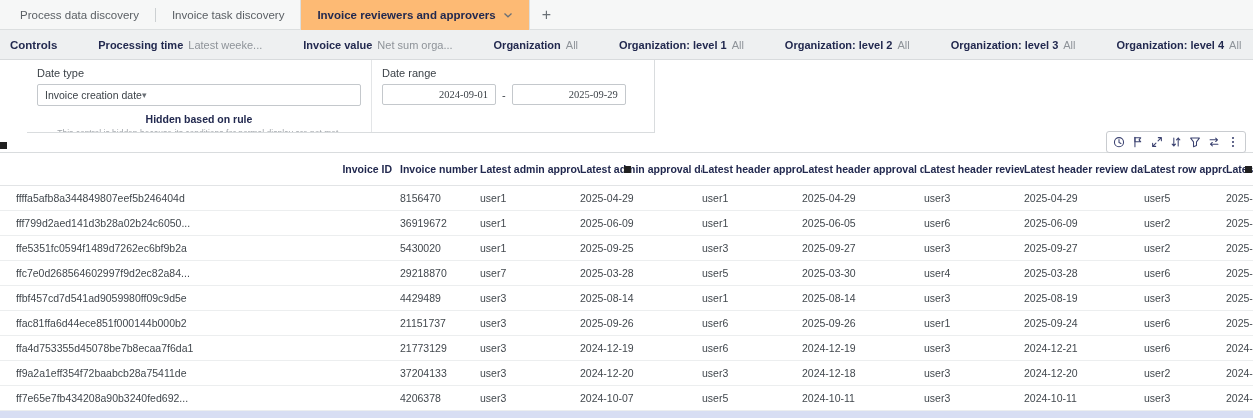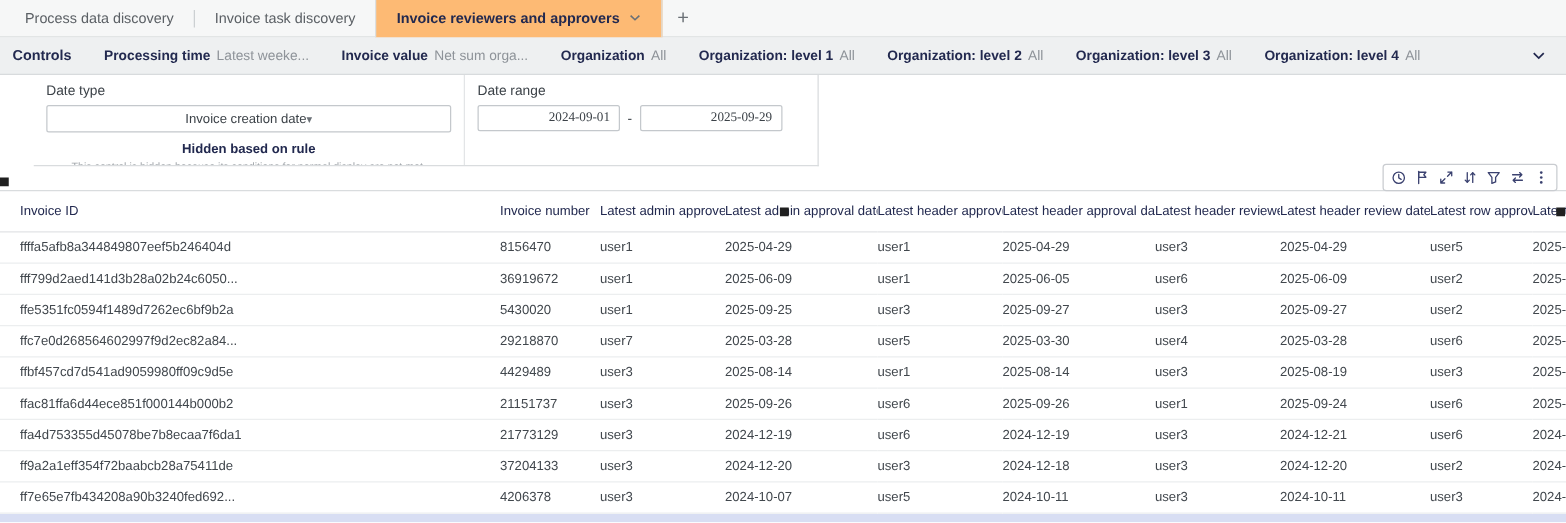--- a/index.html
+++ b/index.html
@@ -25,39 +25,39 @@
   .tab-sep{width:1px;height:14px;background:#ccd0d2;}
   .tab-add{
     height:30px;display:flex;align-items:center;padding:0 12px;
     font-size:16px;color:#6a7076;cursor:pointer;
   }
   .chev{display:inline-block;}
   
   .controlsbar{
     position:absolute;top:30px;left:0;width:1253px;height:30px;
     background:#eef0f1;border-bottom:1px solid #d8dbdd;
-    display:flex;align-items:center;gap:26px;padding:0 10px;white-space:nowrap;
+    display:flex;align-items:center;gap:41px;padding:0 10px;white-space:nowrap;
   }
   .c-title{font-size:11.5px;font-weight:600;color:#22294f;}
   .chip{display:flex;align-items:center;gap:5px;cursor:pointer;}
   .chip .n{font-size:11px;font-weight:bold;color:#22294f;}
   .chip .v{font-size:11px;color:#8e9399;}
   .c-chevron{margin-left:auto;padding-right:6px;display:flex;align-items:center;cursor:pointer;}
   
   .filterpanel{
     position:absolute;top:60px;left:0;width:628px;height:73px;background:#fff;
     border-right:1px solid #d9dcde;border-bottom:1px solid #d9dcde;
     display:flex;overflow:hidden;margin-left:27px;
   }
   .fp-left{width:345px;border-right:1px solid #e3e5e7;padding:7px 10px 0 10px;}
   .fp-right{flex:1;padding:7px 10px 0 10px;}
   .fp-label{font-size:11px;color:#3c4248;}
   .fp-select{
     margin-top:5px;height:22px;border:1px solid #c4c8cc;border-radius:2px;background:#fff;
-    display:flex;align-items:center;justify-content:center;
+    display:flex;align-items:center;justify-content:flex-start;
     padding:0 7px;font-size:10.5px;color:#3c4248;cursor:pointer;
   }
   .fp-select .caret{font-size:9px;color:#6a7076;}
   .fp-hidden-title{margin-top:7px;text-align:center;font-size:10.5px;font-weight:bold;color:#22294f;}
   .fp-hidden-text{margin-top:3px;text-align:center;font-size:8.5px;color:#a0a5aa;white-space:nowrap;}
   .fp-dates{margin-top:5px;display:flex;align-items:center;gap:6px;}
   .fp-dates input{
     width:114px;height:21px;border:1px solid #c4c8cc;border-radius:2px;
     font-family:Liberation Serif, serif;font-size:10.5px;color:#3c4248;padding:0 7px;outline:none;text-align:right;
   }
@@ -73,22 +73,22 @@
   
   .gridwrap{
     position:absolute;top:152px;left:0;width:1253px;height:266px;
     overflow:hidden;border-top:1px solid #d9dcde;background:#fff;
   }
   table.grid{width:1356px;border-collapse:collapse;table-layout:fixed;}
   col.c1{width:400px}col.c2{width:80px}col.c3{width:100px}col.c4{width:122px}
   col.c5{width:100px}col.c6{width:122px}col.c7{width:100px}col.c8{width:120px}
   col.c9{width:82px}col.c10{width:130px}
   table.grid th{
-    height:32px;text-align:left;vertical-align:middle;
-    font-size:10.5px;font-weight:normal;color:#22294f;
+    height:32px;text-align:right;vertical-align:middle;
+    font-size:10.5px;font-weight:bold;color:#22294f;
     border-bottom:1px solid #e2e4e6;padding:0 8px 0 0;
     white-space:nowrap;overflow:hidden;
   }
   table.grid td{
     height:25px;font-size:10.5px;color:#41474d;vertical-align:middle;
     border-bottom:1px solid #eceeef;padding:0 8px 0 0;
     white-space:nowrap;overflow:hidden;
   }
   table.grid th:first-child,table.grid td:first-child{padding-left:16px;}
   tr.partial-row td{height:25px;background:#d8def3;border-bottom:none;}

